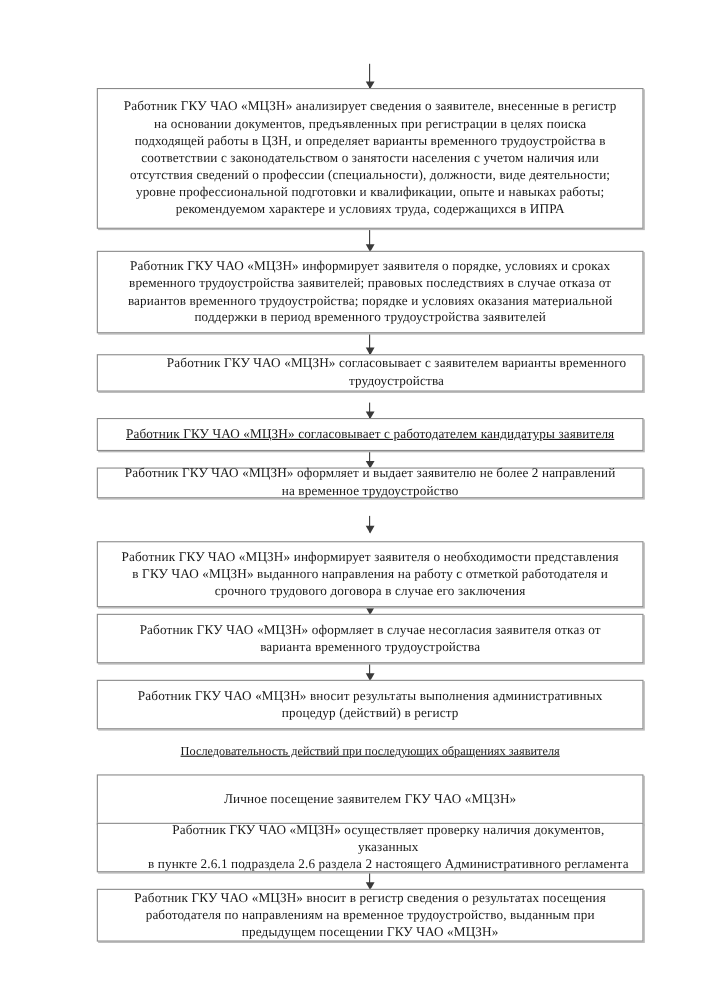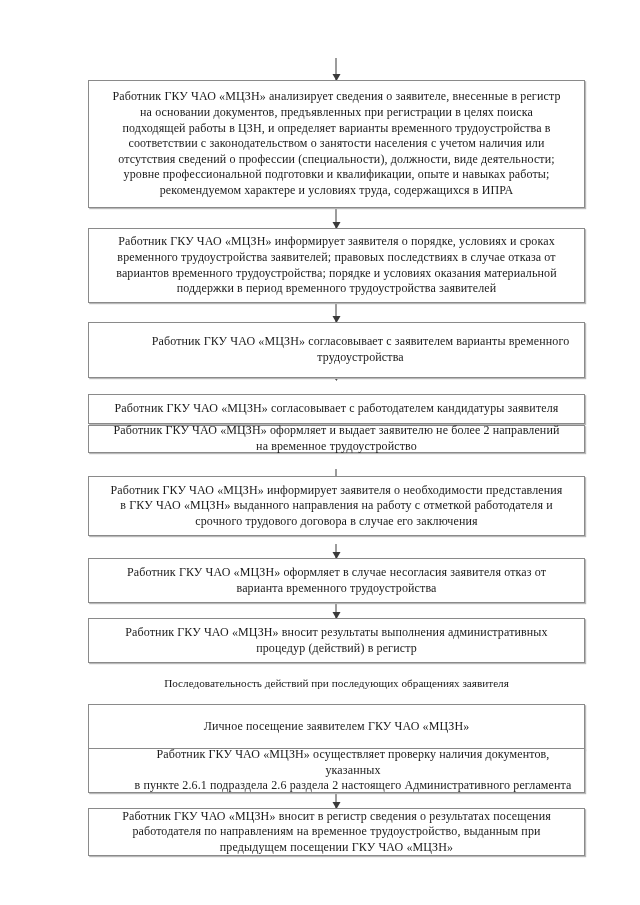--- a/index.html
+++ b/index.html
@@ -70,20 +70,21 @@
   }
 
   
   .section-heading {
     position: absolute;
     left: 88px;
     width: 497px;
     text-align: center;
     font-size: 11.2px;
     line-height: 15px;
+    text-decoration: underline;
   }
 </style>
 </head>
 <body>
 
 <div id="flow">
     <div class="connector" style="top: 58px; height: 22px;">
       <span class="head"></span>
     </div>
     <div class="connector" style="top: 208px; height: 20px;">
@@ -122,32 +123,32 @@
 отсутствия сведений о профессии (специальности), должности, виде деятельности;
 уровне профессиональной подготовки и квалификации, опыте и навыках работы;
 рекомендуемом характере и условиях труда, содержащихся в ИПРА</span>
     </div>
     <div class="node" style="top: 228px; height: 75px; justify-content: center;">
       <span class="node-text">Работник ГКУ ЧАО «МЦЗН» информирует заявителя о порядке, условиях и сроках
 временного трудоустройства заявителей; правовых последствиях в случае отказа от
 вариантов временного трудоустройства; порядке и условиях оказания материальной
 поддержки в период временного трудоустройства заявителей</span>
     </div>
-    <div class="node" style="top: 322px; height: 56px; padding-left: 48px;">
+    <div class="node" style="top: 322px; height: 34px; padding-left: 48px;">
       <span class="node-text">Работник ГКУ ЧАО «МЦЗН» согласовывает с заявителем варианты временного
 трудоустройства</span>
     </div>
-    <div class="node" style="top: 394px; height: 30px;">
+    <div class="node" style="top: 380px; height: 30px; text-decoration: underline;">
       <span class="node-text">Работник ГКУ ЧАО «МЦЗН» согласовывает с работодателем кандидатуры заявителя</span>
     </div>
     <div class="node" style="top: 425px; height: 28px;">
       <span class="node-text">Работник ГКУ ЧАО «МЦЗН» оформляет и выдает заявителю не более 2 направлений
 на временное трудоустройство</span>
     </div>
-    <div class="node" style="top: 476px; height: 60px;">
+    <div class="node" style="top: 492px; height: 60px;">
       <span class="node-text">Работник ГКУ ЧАО «МЦЗН» информирует заявителя о необходимости представления
 в ГКУ ЧАО «МЦЗН» выданного направления на работу с отметкой работодателя и
 срочного трудового договора в случае его заключения</span>
     </div>
     <div class="node" style="top: 618px; height: 45px;">
       <span class="node-text">Работник ГКУ ЧАО «МЦЗН» вносит результаты выполнения административных
 процедур (действий) в регистр</span>
     </div>
     <div class="node" style="top: 558px; height: 45px;">
       <span class="node-text">Работник ГКУ ЧАО «МЦЗН» оформляет в случае несогласия заявителя отказ от

